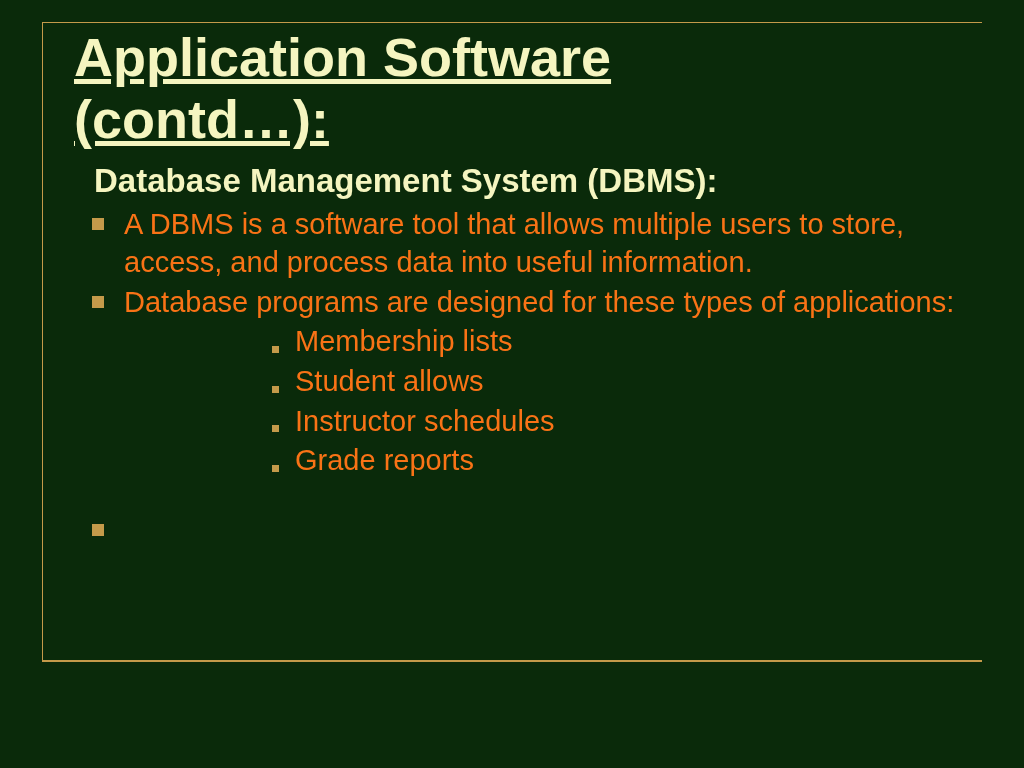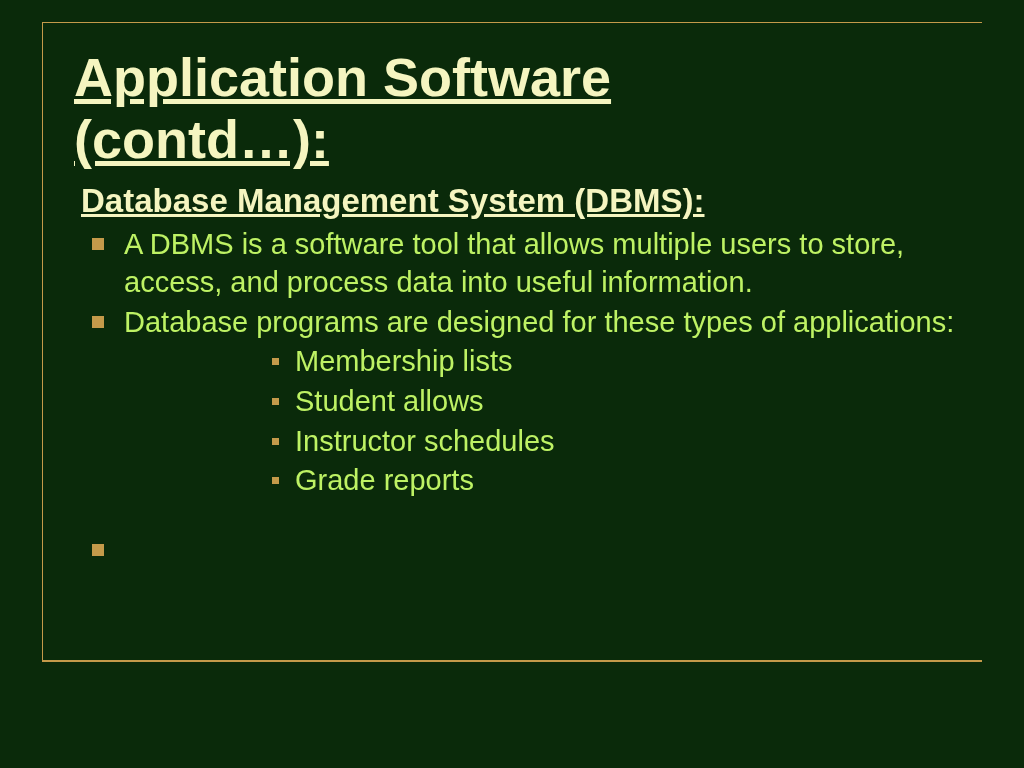--- a/index.html
+++ b/index.html
@@ -11,21 +11,21 @@
       width: 1024px;
       height: 768px;
       background-color: #0a2a0a;
       font-family: Arial, sans-serif;
       overflow: hidden;
     }
     .slide {
       width: 100%;
       height: 100%;
       position: relative;
-      padding: 32px 42px 42px 42px;
+      padding: 12px 42px 42px 42px;
     }
     .border-top {
       position: absolute;
       top: 22px;
       left: 42px;
       right: 42px;
       height: 1px;
       background-color: #c49a4a;
     }
     .border-left {
@@ -50,22 +50,21 @@
       color: #f5f5c0;
       text-decoration: underline;
       line-height: 1.15;
       margin-left: 32px;
       margin-top: 14px;
     }
     .subtitle {
       font-size: 33px;
       font-weight: bold;
       color: #f5f5c0;
-      text-decoration: underline;
-      margin-left: 39px;
+      margin-left: 52px;
       margin-top: 12px;
     }
     .content {
       margin-top: 6px;
     }
     .bullet-item {
       display: flex;
       align-items: flex-start;
       color: #f5f5c0;
       font-size: 29px;
@@ -75,25 +74,25 @@
     }
     .bullet-square {
       width: 12px;
       height: 12px;
       background-color: #c49a4a;
       flex-shrink: 0;
       margin-right: 20px;
       margin-top: 12px;
     }
     .bullet-text {
-      color: #bef264;
+      color: #f97316;
     }
     .sub-bullet-item {
       display: flex;
-      align-items: flex-start;
+      align-items: center;
       color: #f5f5c0;
       font-size: 29px;
       line-height: 1.3;
       margin-left: 230px;
       margin-bottom: 2px;
     }
     .sub-bullet-square {
       width: 7px;
       height: 7px;
       background-color: #c49a4a;

